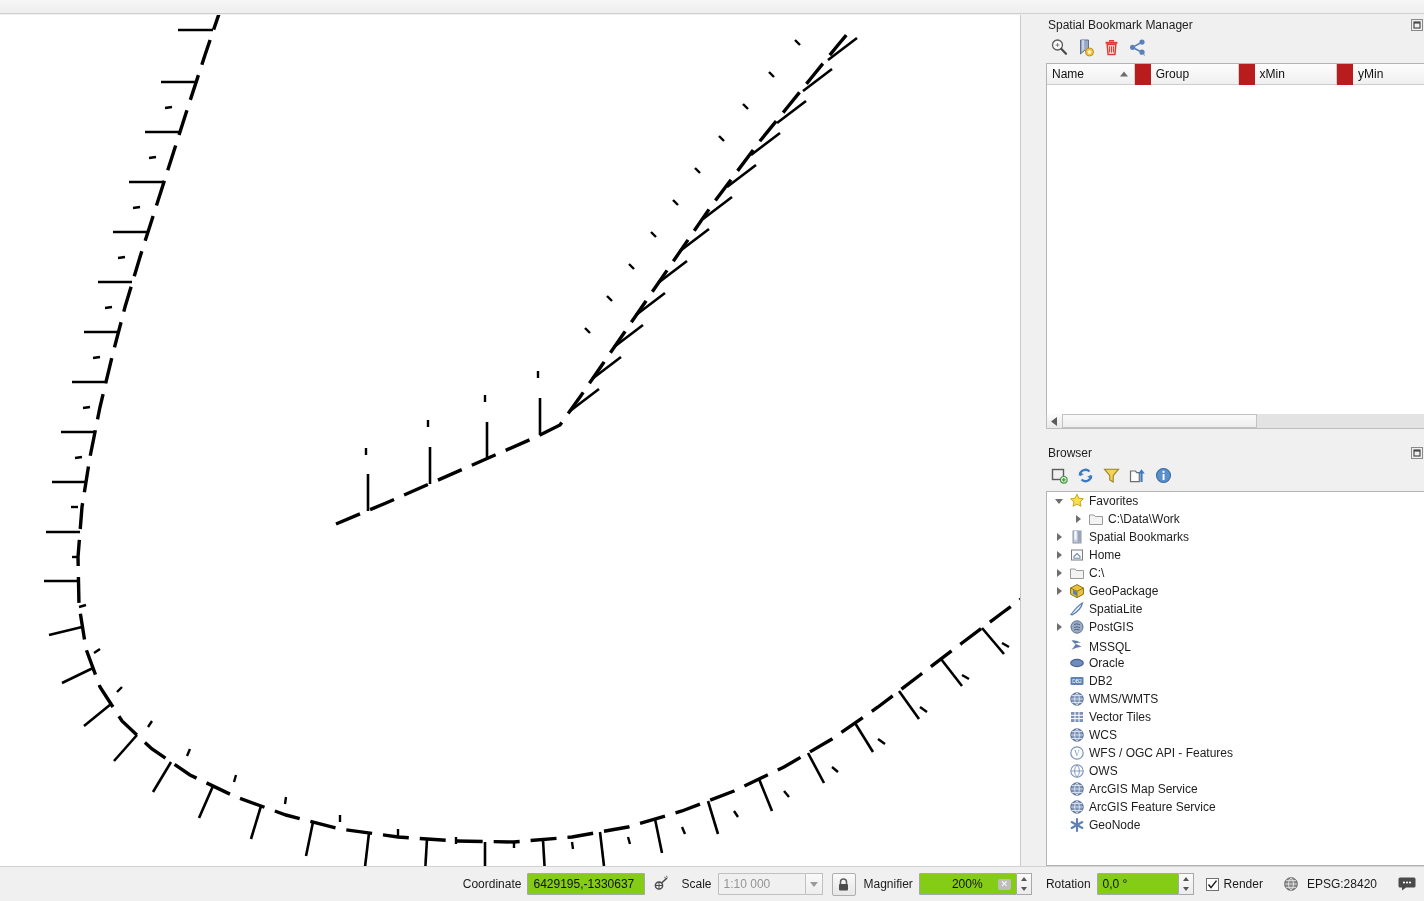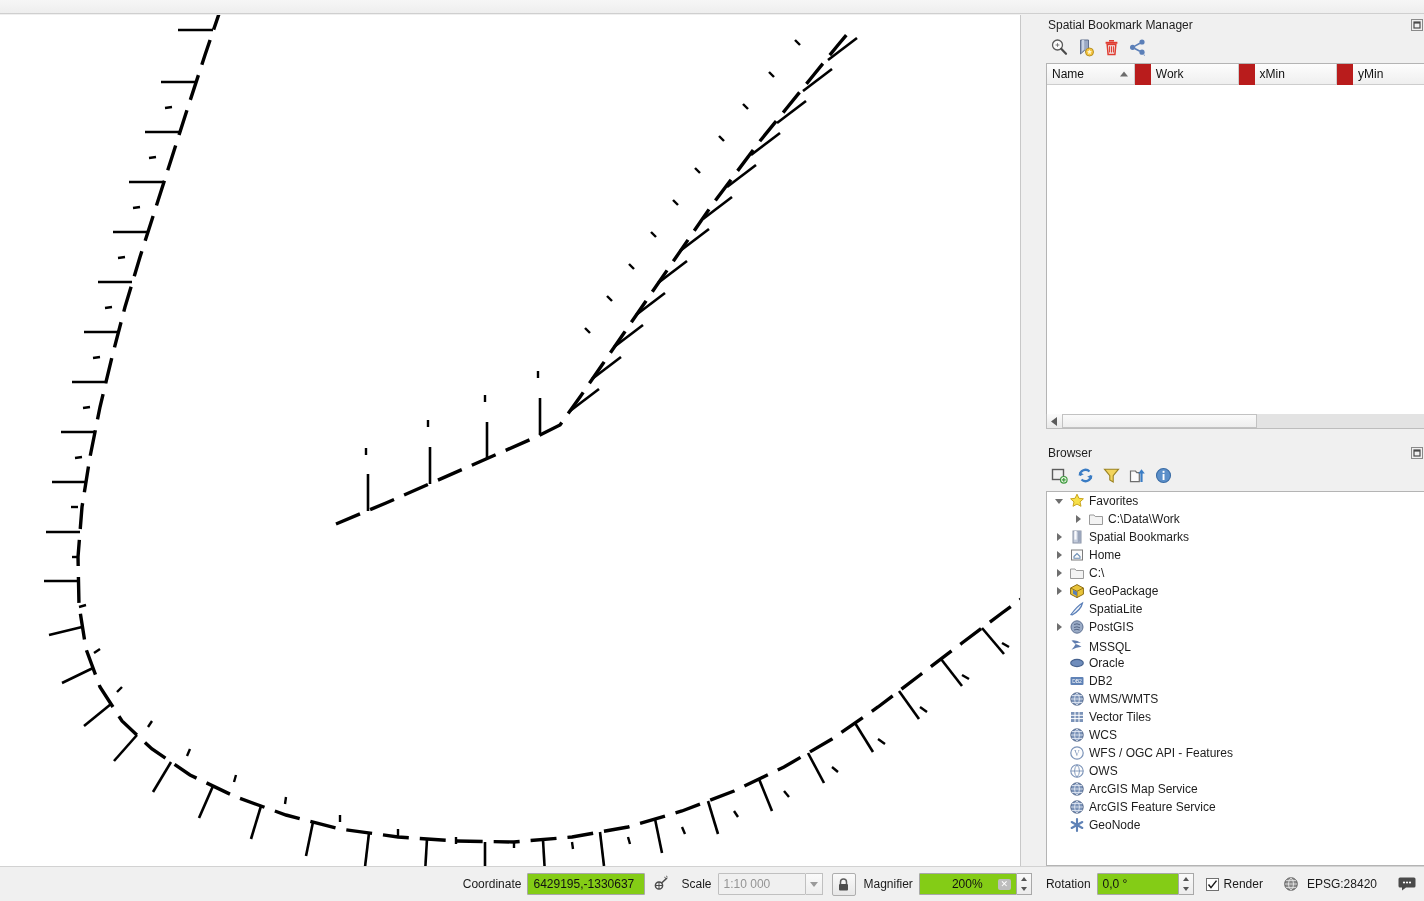--- a/index.html
+++ b/index.html
@@ -408,21 +408,21 @@
         </div>
       </div>
 
       <div class="bm-table-wrap" style="top:48px; height:352px;">
         <div class="bm-header">
           <div class="bm-col" style="width:100px;">
             <span>Name</span>
             <span class="sort-arrow"></span>
           </div>
           <div class="bm-col" style="width:100px;">
-            <span>Work</span>
+            <span>Group</span>
           </div>
           <div class="bm-col" style="width:94px;">
             <span>xMin</span>
           </div>
           <div class="bm-col" style="width:98px; border-right:none;">
             <span>yMin</span>
           </div>
         </div>
         <div class="bm-body"></div>
       </div>

